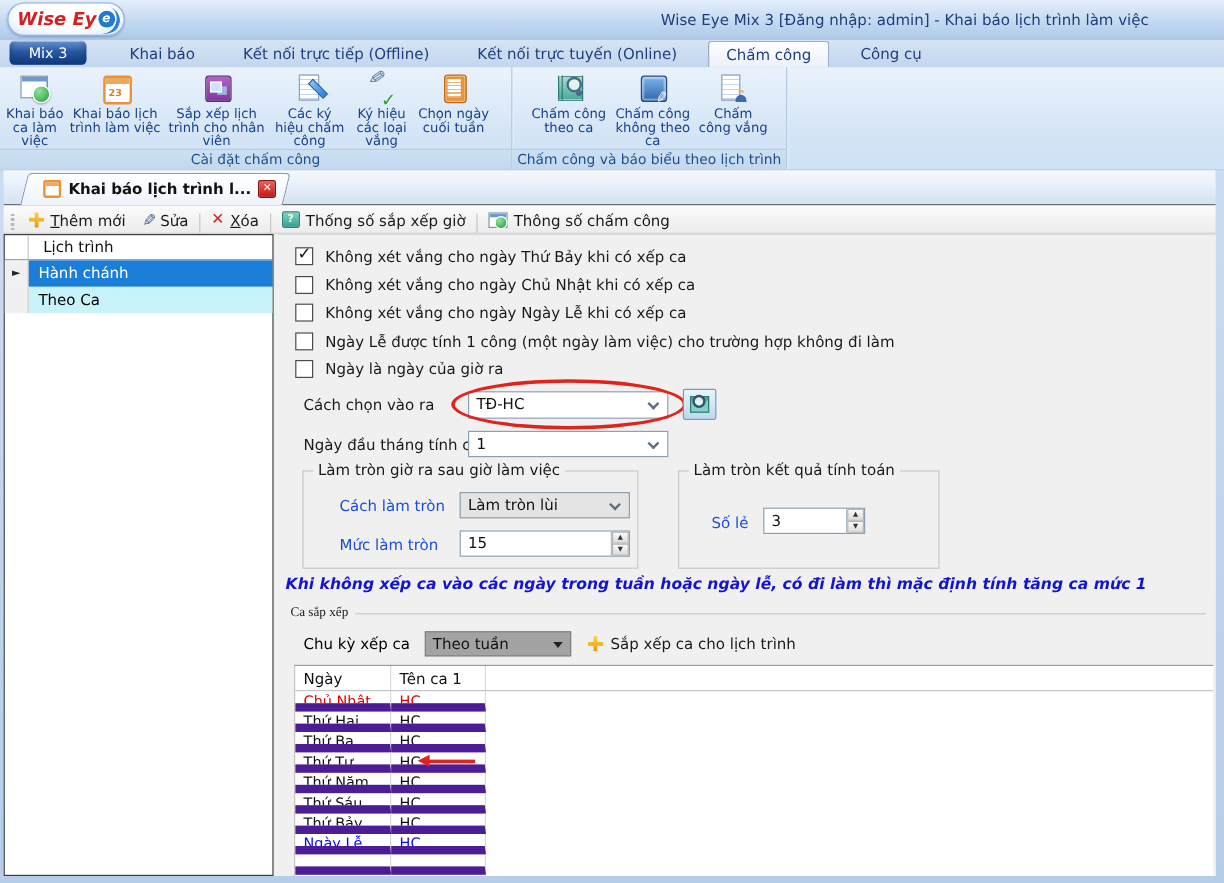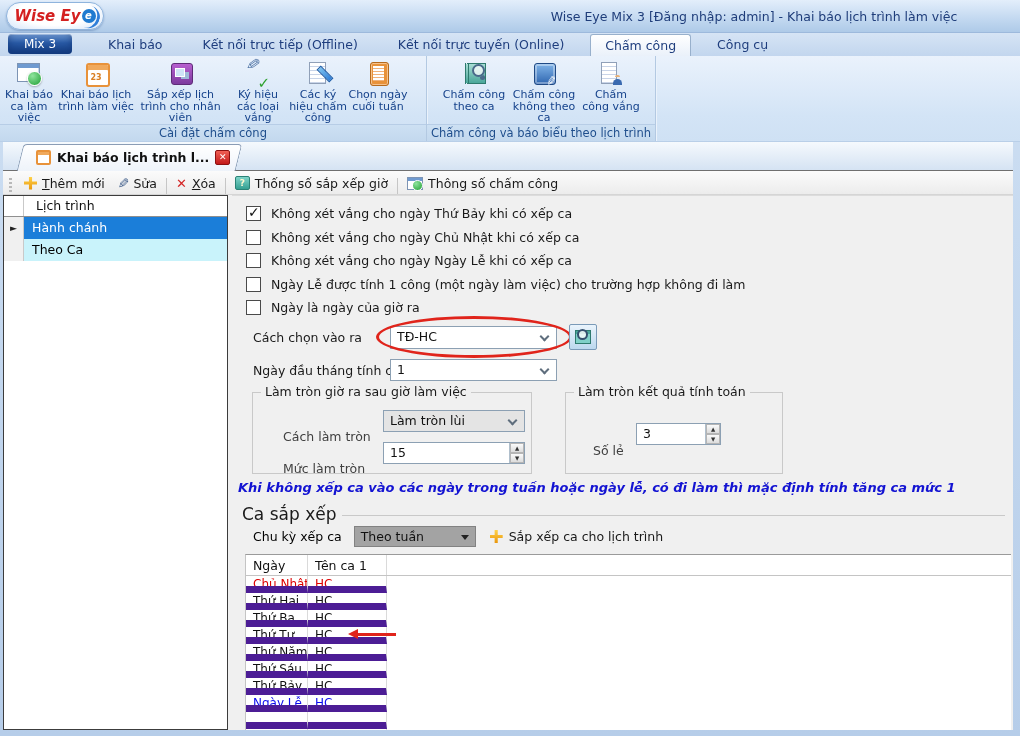--- a/index.html
+++ b/index.html
@@ -170,43 +170,43 @@
 
   .spinner { position:absolute; background:#fff; border:1px solid #8ca0b3; display:flex; }
   .spin-val { flex:1; padding:2px 0 0 6px; font-size:12.5px; color:#111; }
   .spin-btns { width:15px; border-left:1px solid #b0bfcc; display:flex; flex-direction:column; }
   .spin-btns span { flex:1; background:linear-gradient(#fafafa,#dcdcdc); border:1px solid #b5b5b5;
     font-size:5.5px; color:#333; text-align:center; line-height:8px; }
 
   .groupbox { position:absolute; border:1px solid #c9c9c9; }
   .gb-title { position:absolute; top:-9px; left:8px; background:#f0f0f0; padding:0 4px;
     font-size:12.5px; color:#1a1a1a; white-space:nowrap; }
-  .gb-label { position:absolute; font-size:12.5px; color:#404040; white-space:nowrap;margin-top:15px; }
+  .gb-label { position:absolute; font-size:12.5px; color:#1d4ed8; white-space:nowrap; }
 
   .note { position:absolute; font-size:13px; font-weight:bold; font-style:italic; color:#1313d2; white-space:nowrap; }
 
   .shift-head { position:absolute; left:10px; right:8px; display:flex; align-items:center; gap:6px; }
-  .shift-title { font-size:17px; color:#1a1a1a; }
+  .shift-title { font-size:11px; color:#1a1a1a;font-family:Liberation Serif, serif; }
   .shift-line { flex:1; border-top:1px solid #c9c9c9; margin-top:2px; }
 
   .cycle-row { position:absolute; display:flex; align-items:center; }
   .combo2 { position:relative; width:122px; height:21px; background:#a3a3a3; border:1px solid #828282;
     padding:2px 18px 0 6px; font-size:12.5px; color:#111; margin-left:12px; }
   .combo2 .tri { position:absolute; right:6px; top:8px; border-left:4px solid transparent;
     border-right:4px solid transparent; border-top:5px solid #222; }
   .assign { display:flex; align-items:center; gap:6px; margin-left:14px; font-size:12.5px; color:#1a1a1a; }
 
   .sched-table { position:absolute; left:13px; top:358px; right:2px; bottom:0; background:#fff;
     border-top:1px solid #9a9a9a; border-left:1px solid #c4c4c4; overflow:hidden; }
   .srow { display:flex; height:17px; }
   .srow.head { height:21px; border-bottom:1px solid #c4c4c4; }
   .scell { border-right:1px solid #dadada; border-bottom:7px solid #4c1d95; padding:1px 0 0 7px;
     font-size:12px; color:#111; overflow:hidden; white-space:nowrap; }
   .srow.head .scell { border-bottom:none; font-size:12.5px; padding-top:3px; }
-  .c1 { width:62px; } .c2 { width:79px; }
+  .c1 { width:80px; } .c2 { width:79px; }
   .srow.sunday .scell { color:#dd0000; }
   .srow.holiday .scell { color:#0b0bee; }
 
   .arrow { position:absolute; left:116px; top:433px; width:48px; height:10px; }
   .arrow::before { content:""; position:absolute; left:0; top:0; border-top:5px solid transparent;
     border-bottom:5px solid transparent; border-right:10px solid #e0241b; }
   .arrow::after { content:""; position:absolute; left:9px; top:3.5px; width:39px; height:3px; background:#e0241b; }
 </style>
 </head>
 <body>
@@ -239,26 +239,26 @@
         </div>
         <div class="rbtn">
           <span class="ico ico-cal23"></span>
           <span>Khai báo lịch trình làm việc</span>
         </div>
         <div class="rbtn">
           <span class="ico ico-people"></span>
           <span>Sắp xếp lịch trình cho nhân viên</span>
         </div>
         <div class="rbtn">
+          <span class="ico ico-docpencil"></span>
+          <span>Các ký hiệu chấm công</span>
+        </div>
+        <div class="rbtn">
           <span class="ico ico-pencheck"></span>
           <span>Ký hiệu các loại vắng</span>
-        </div>
-        <div class="rbtn">
-          <span class="ico ico-docpencil"></span>
-          <span>Các ký hiệu chấm công</span>
         </div>
         <div class="rbtn">
           <span class="ico ico-clip"></span>
           <span>Chọn ngày cuối tuần</span>
         </div>
       </div>
       <div class="rcaption">Cài đặt chấm công</div>
     </div>
     <div class="vsep"></div>
     <div class="rgroup" style="width:228px;">

